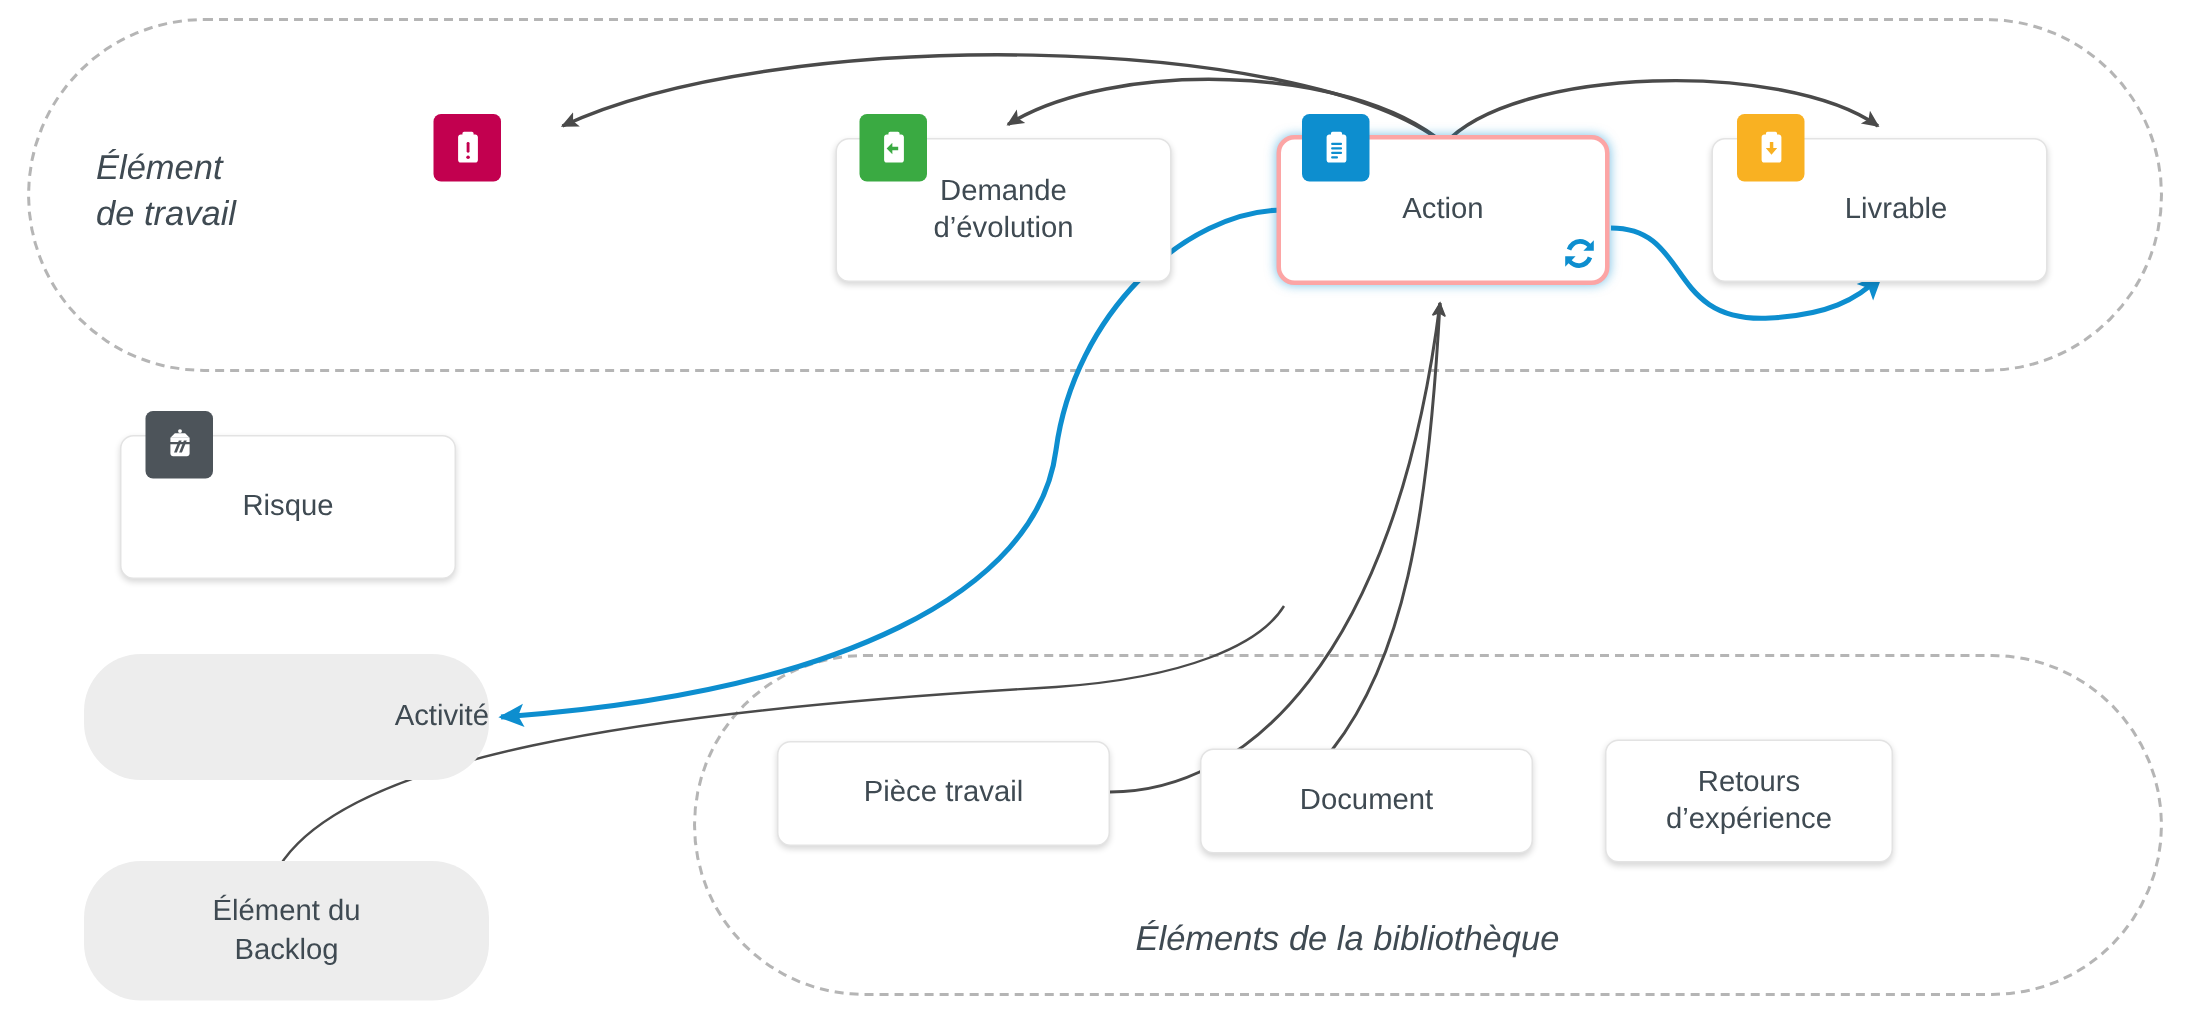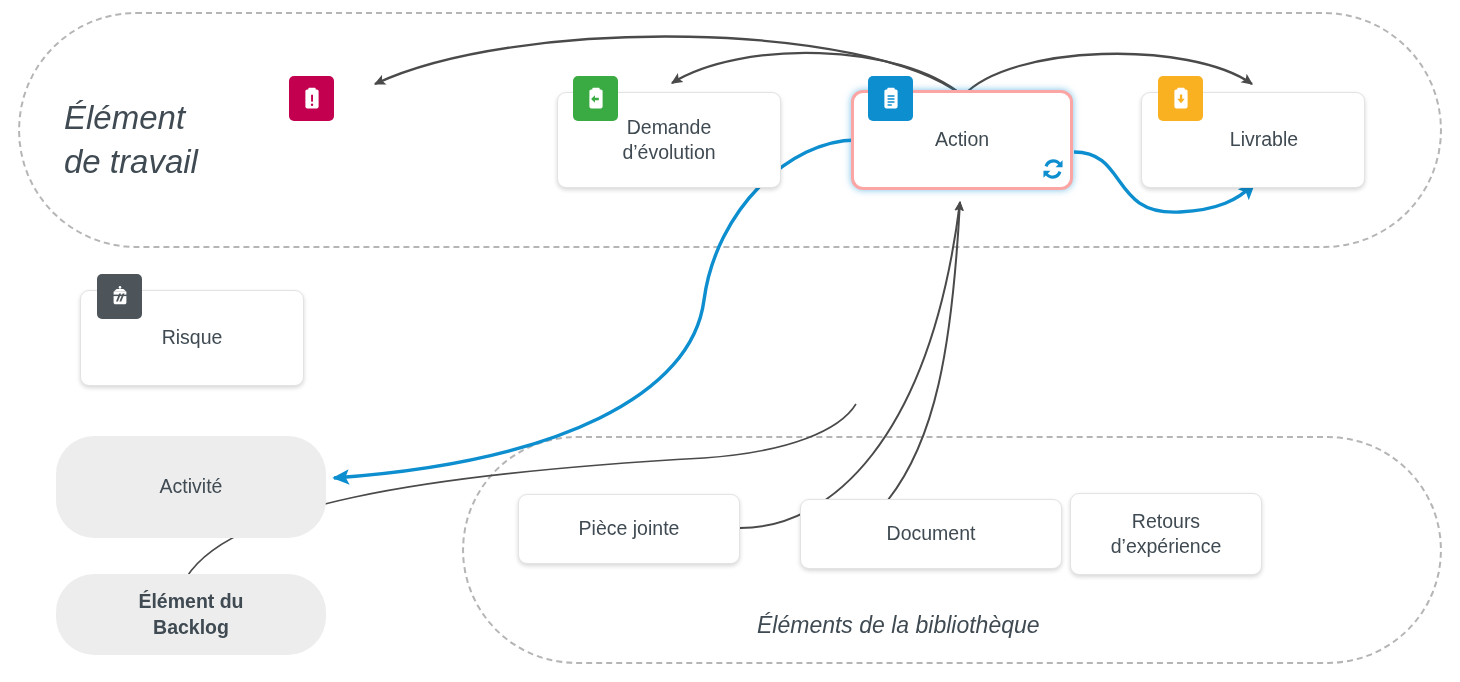--- a/index.html
+++ b/index.html
@@ -43,21 +43,21 @@
     position: absolute;
     font-style: italic;
     color: #3f4a52;
     z-index: 4;
     line-height: 1.34;
     white-space: pre-line;
   }
   #label-work {
     left: 64px;
     top: 96px;
-    font-size: 33px;
+    font-size: 23px;
   }
   #label-library {
     left: 757px;
     top: 610px;
     font-size: 23px;
   }
 
   
   #links {
     position: absolute;
@@ -226,34 +226,34 @@
     <svg width="22" height="24" viewBox="0 0 22 24" aria-hidden="true">
       <path d="M4.6 6.8h12.8v10.6c0 1-.8 1.8-1.8 1.8H6.4c-1 0-1.8-.8-1.8-1.8z" fill="#ffffff"></path>
       <path d="M4.6 6.8 7.6 3.9h6.8l3 2.9z" fill="#ffffff"></path>
       <circle cx="11" cy="2.4" r="1.3" fill="#ffffff"></circle>
       <path d="M7.0 16.6 10.2 8.6h1.9L8.9 16.6z" fill="#4d545a"></path>
       <path d="M10.4 16.6 13.6 8.6h1.9l-3.2 8z" fill="#4d545a"></path>
       <path d="M3.9 9.6h14.2v1.5H3.9z" fill="#4d545a"></path>
     </svg>
   </div>
 
-  <div class="pill" id="pill-activite" style="left:56px; top:436px; width:270px; height:102px;">
+  <div class="pill" id="pill-activite" style="left:56px; top:436px; width:270px; height:84px;justify-content:flex-end;">
     <span>Activité</span>
   </div>
 
-  <div class="pill" id="pill-backlog" style="left:56px; top:574px; width:270px; height:81px;font-weight:bold;">
+  <div class="pill" id="pill-backlog" style="left:56px; top:574px; width:270px; height:93px;">
     <span>Élément du
 Backlog</span>
   </div>
 
   <div class="card" id="card-piece-jointe" style="left:518px; top:494px; width:222px; height:70px;">
-    <span>Pièce jointe</span>
-  </div>
-
-  <div class="card" id="card-document" style="left:800px; top:499px; width:262px; height:70px;">
+    <span>Pièce travail</span>
+  </div>
+
+  <div class="card" id="card-document" style="left:800px; top:499px; width:222px; height:70px;">
     <span>Document</span>
   </div>
 
   <div class="card" id="card-retours" style="left:1070px; top:493px; width:192px; height:82px;">
     <span>Retours
 d’expérience</span>
   </div>
 
 </div>
 

